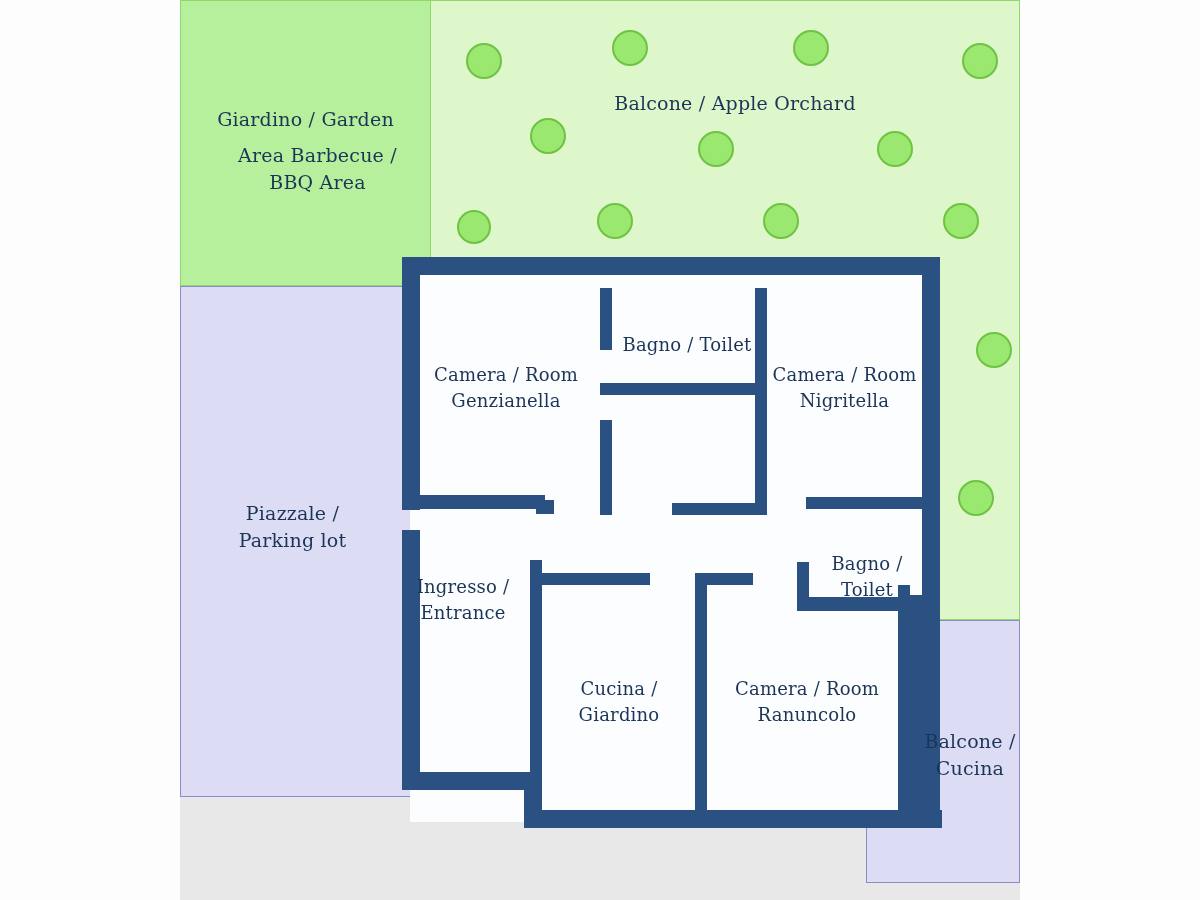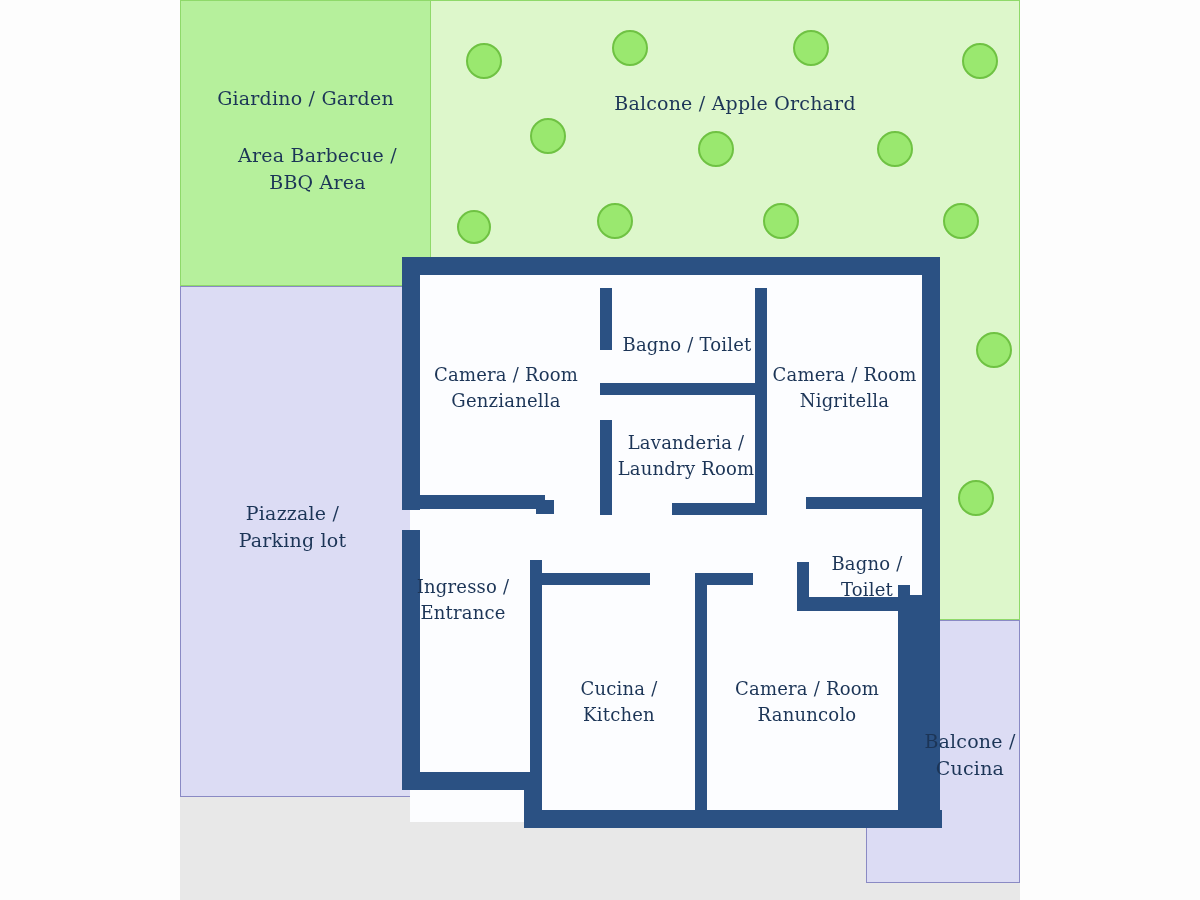--- a/index.html
+++ b/index.html
@@ -129,38 +129,36 @@
   <div class="wall" style="left:695px; top:573px; width:12px; height:237px; background:#2b5183;"></div>
 
   <div class="wall" style="left:695px; top:573px; width:58px; height:12px; background:#2b5183;"></div>
 
   <div class="wall" style="left:898px; top:585px; width:12px; height:225px; background:#2b5183;"></div>
 
   <div class="wall" style="left:797px; top:562px; width:12px; height:48px; background:#2b5183;"></div>
 
   <div class="wall" style="left:797px; top:597px; width:125px; height:14px; background:#2b5183;"></div>
 
-  <div class="zone-label" style="left:180px; top:85px; width:251px;">Giardino / Garden</div>
+  <div class="zone-label" style="left:180px; top:106px; width:251px;">Giardino / Garden</div>
   <div class="zone-label" style="left:192px; top:142px; width:251px;">Area Barbecue /
 BBQ Area</div>
   <div class="zone-label" style="left:545px; top:90px; width:380px;">Balcone / Apple Orchard</div>
   <div class="zone-label" style="left:180px; top:500px; width:225px;">Piazzale /
 Parking lot</div>
   <div class="zone-label" style="left:895px; top:728px; width:150px;">Balcone /
 Cucina</div>
 
   <div class="room-label" style="left:410px; top:362px; width:192px;">Camera / Room
 Genzianella</div>
   <div class="room-label" style="left:612px; top:332px; width:150px;">Bagno / Toilet</div>
   <div class="room-label" style="left:767px; top:362px; width:155px;">Camera / Room
 Nigritella</div>
-  <div class="room-label" style="left:610px; top:430px; width:152px;">Lavanderia /
-Laundry Room</div>
   <div class="room-label" style="left:812px; top:536px; width:110px;margin-top:15px;">Bagno /
 Toilet</div>
   <div class="room-label" style="left:408px; top:574px; width:110px;">Ingresso /
 Entrance</div>
   <div class="room-label" style="left:544px; top:676px; width:150px;">Cucina /
-Kitchen</div>
+Giardino</div>
   <div class="room-label" style="left:718px; top:676px; width:178px;">Camera / Room
 Ranuncolo</div>
 
 </div>
 
 </body></html>

